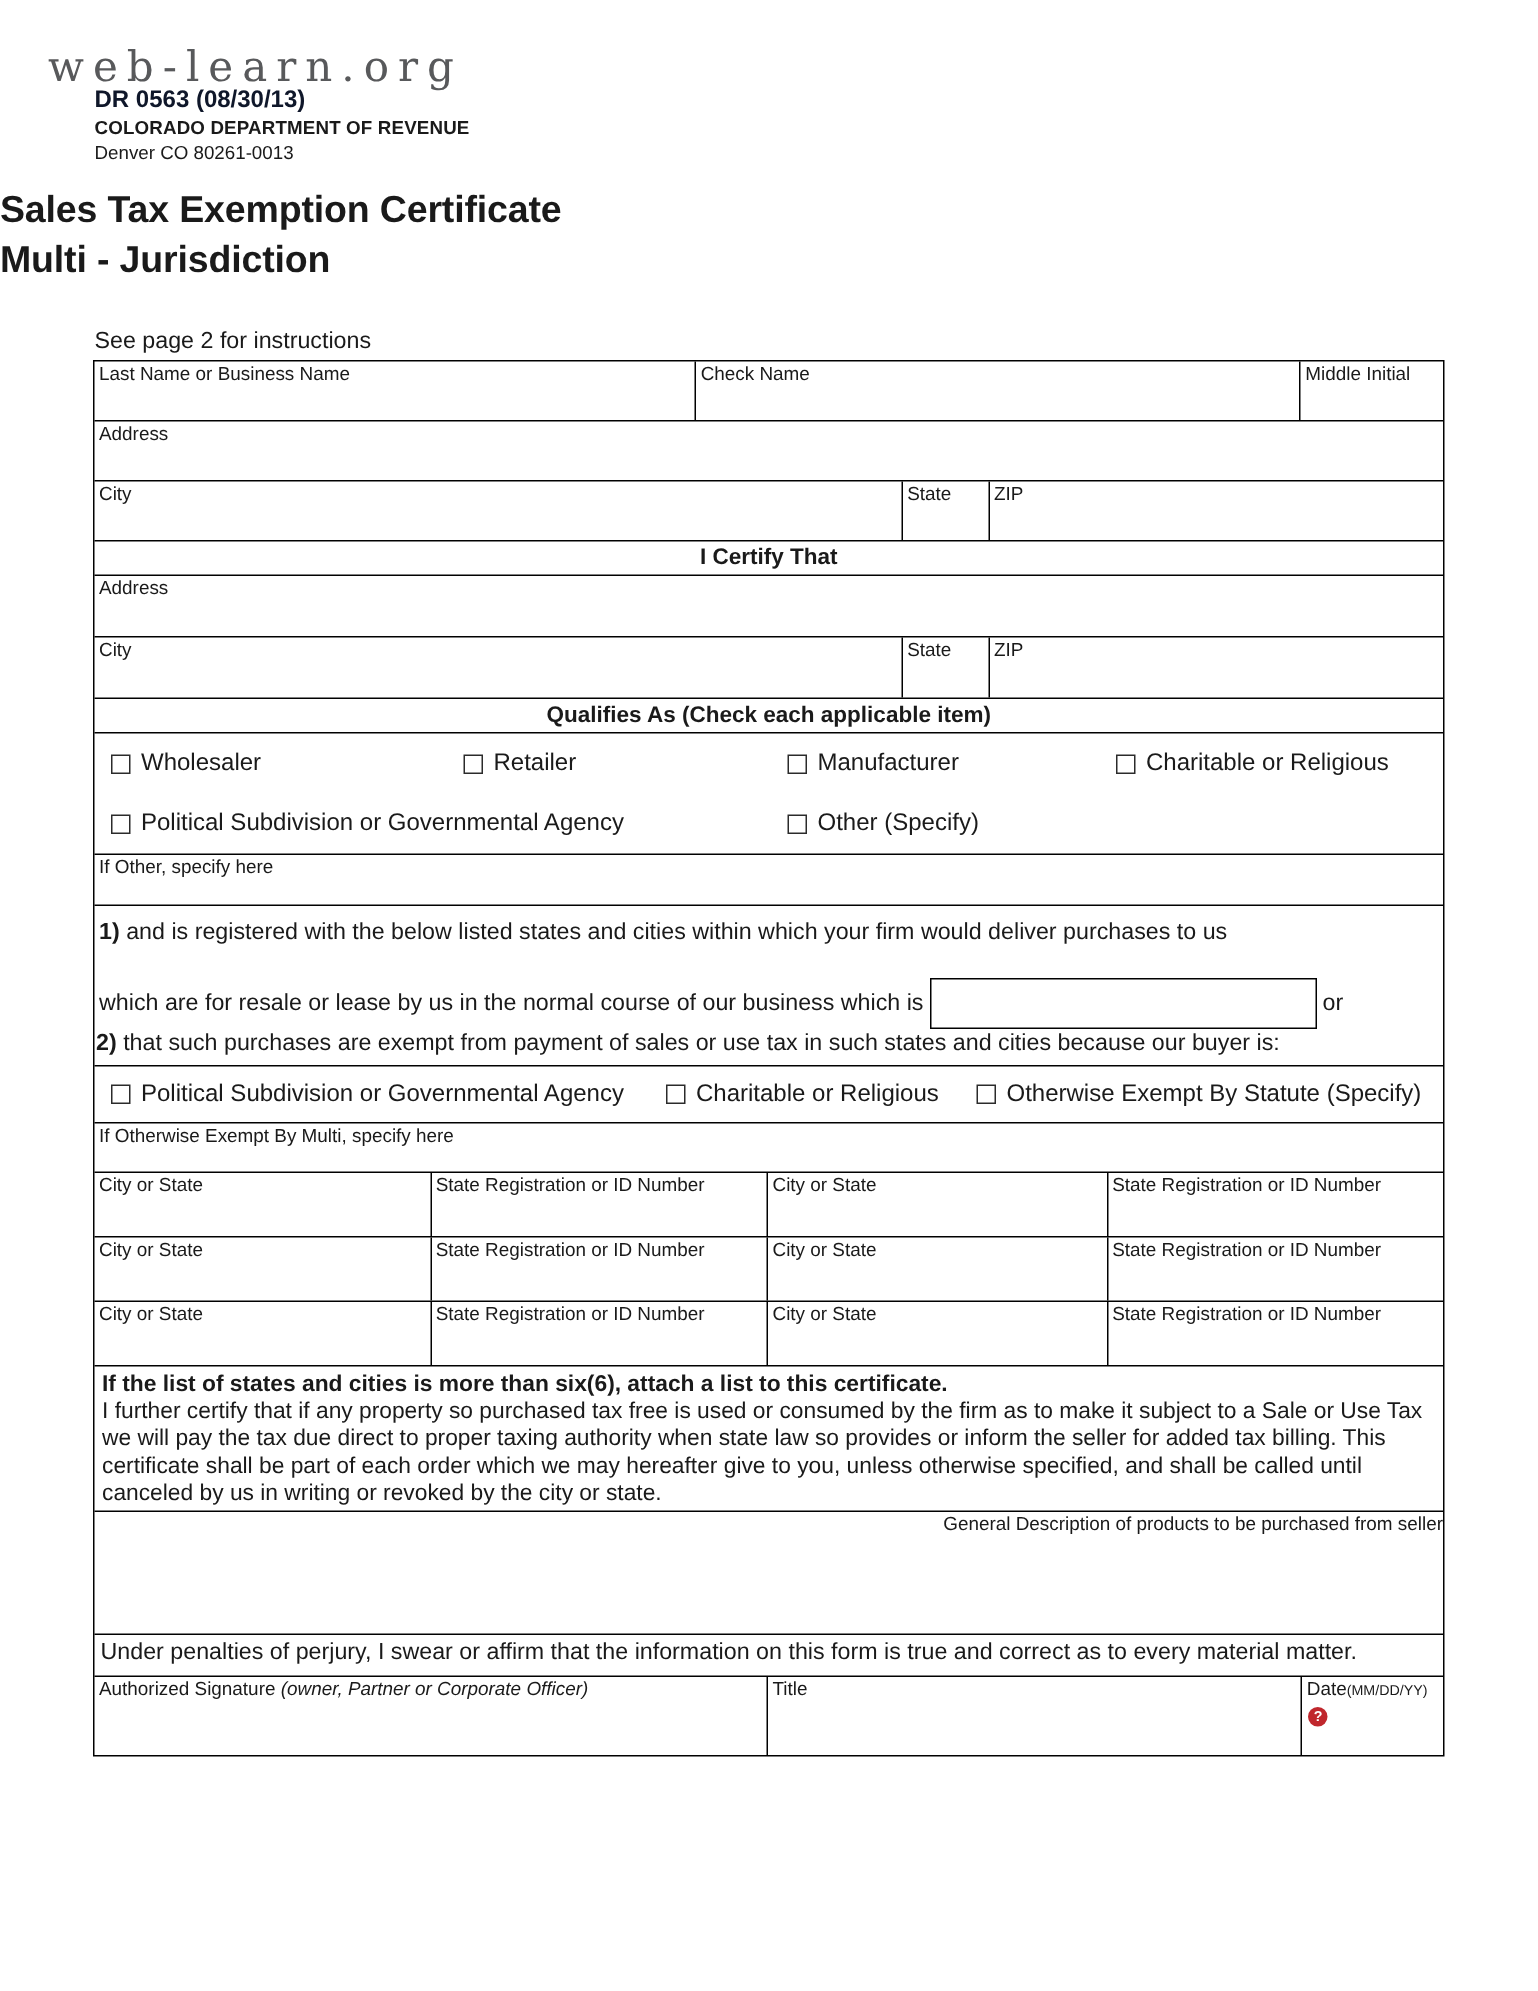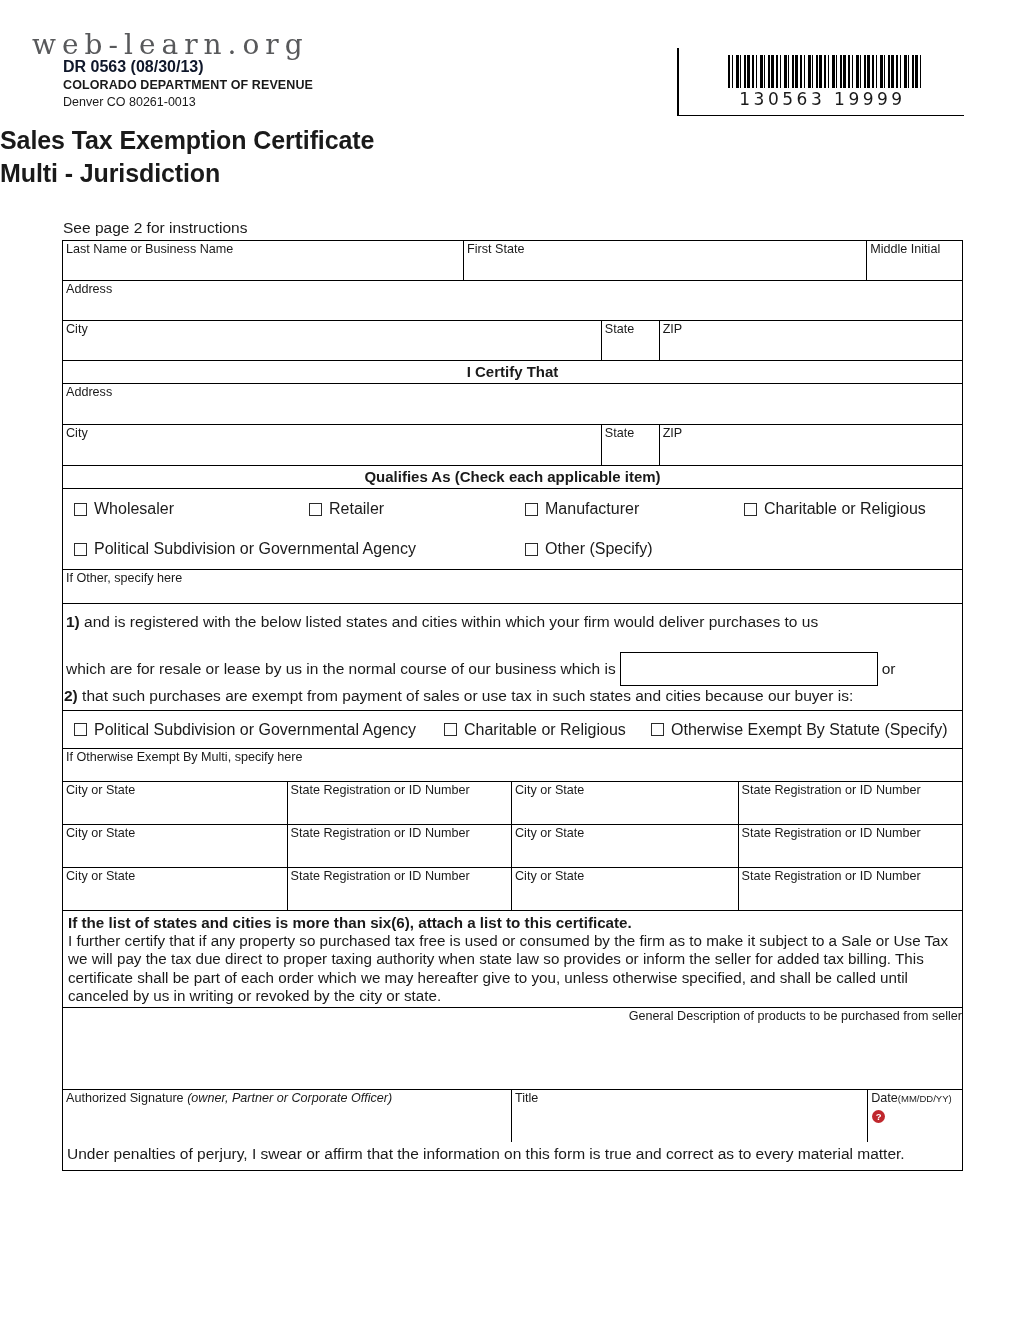--- a/index.html
+++ b/index.html
@@ -230,41 +230,37 @@
 <div class="header">
 
   <div class="watermark">web-learn.org</div>
 
   <div class="agency-block">
     <div class="agency-form-no">DR 0563 (08/30/13)</div>
     <div class="agency-name">COLORADO DEPARTMENT OF REVENUE</div>
     <div class="agency-addr">Denver CO 80261-0013</div>
   </div>
 
-  <div class="barcode-wrap">
-    <div class="barcode-bars"></div>
-    <div class="barcode-num">130563    19999</div>
-  </div>
 </div>
 
 <div class="doc-title">
   <div>Sales Tax Exemption Certificate</div>
   <div>Multi - Jurisdiction</div>
 </div>
 
 <div class="see-page">See page 2 for instructions</div>
 
 <div class="form">
 
   <div class="row" style="height:40px;">
     <div class="cell" style="width:402px;">
       <span class="lbl">Last Name or Business Name</span>
     </div>
     <div class="cell" style="width:404px;">
-      <span class="lbl">First State</span>
+      <span class="lbl">Check Name</span>
     </div>
     <div class="cell" style="width:95px;">
       <span class="lbl">Middle Initial</span>
     </div>
   </div>
 
   <div class="row" style="height:40px;">
     <div class="cell" style="width:901px;">
       <span class="lbl">Address</span>
     </div>
@@ -434,20 +430,26 @@
       <div class="bodytext">
         <span class="lead">If the list of states and cities is more than six(6), attach a list to this certificate.</span>
         <div>I further certify that if any property so purchased tax free is used or consumed by the firm as to make it subject to a Sale or Use Tax we will pay the tax due direct to proper taxing authority when state law so provides or inform the seller for added tax billing. This certificate shall be part of each order which we may hereafter give to you, unless otherwise specified, and shall be called until canceled by us in writing or revoked by the city or state.</div>
       </div>
     </div>
   </div>
 
   <div class="row" style="height:82px;">
     <div class="cell" style="width:901px;text-align:right;">
       <span class="lbl">General Description of products to be purchased from seller</span>
+    </div>
+  </div>
+
+  <div class="row" style="height:28px;">
+    <div class="cell" style="width:901px;padding:3px 0 0 4px;">
+      <span class="perjury">Under penalties of perjury, I swear or affirm that the information on this form is true and correct as to every material matter.</span>
     </div>
   </div>
 
   <div class="row" style="height:52px;border-bottom:none;">
     <div class="cell" style="width:450px;">
       <span class="lbl">
         <span>Authorized Signature</span>
         <span class="ital">(owner, Partner or Corporate Officer)</span>
       </span>
     </div>
@@ -455,19 +457,13 @@
       <span class="lbl">Title</span>
     </div>
     <div class="cell" style="width:94px;">
       <span class="lbl">
         <span>Date</span><span class="tiny">(MM/DD/YY)</span>
       </span>
       <span class="help-icon" style="position:absolute;left:4px;top:20px;">?</span>
     </div>
   </div>
 
-  <div class="row" style="height:28px;">
-    <div class="cell" style="width:901px;padding:3px 0 0 4px;">
-      <span class="perjury">Under penalties of perjury, I swear or affirm that the information on this form is true and correct as to every material matter.</span>
-    </div>
-  </div>
-
 </div>
 
 </body></html>

